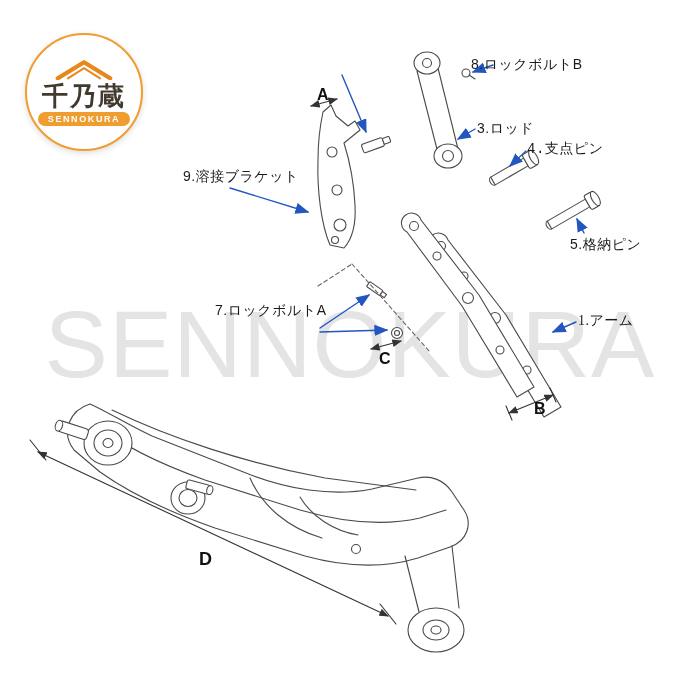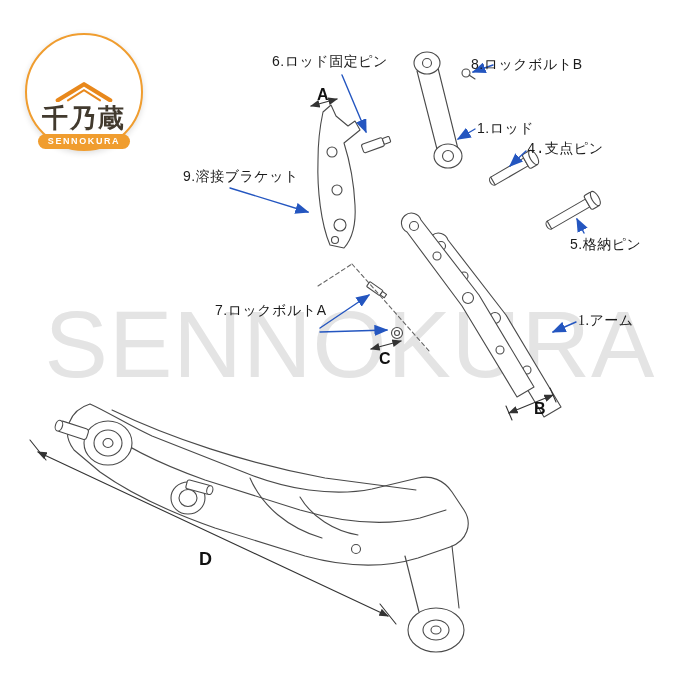--- a/index.html
+++ b/index.html
@@ -18,21 +18,21 @@
     white-space:nowrap;letter-spacing:0.5px;
   }
   .dim{
     position:absolute;z-index:3;font-size:16px;font-weight:bold;color:#111;
   }
   .dim-d{font-size:18px;}
   .logo{
     position:absolute;left:25px;top:33px;width:114px;height:114px;z-index:4;
     border-radius:50%;background:#fff;border:2px solid #f09d2f;
     box-shadow:0 2px 6px rgba(0,0,0,.14);
-    display:flex;flex-direction:column;align-items:center;justify-content:flex-end;gap:3px;
+    display:flex;flex-direction:column;align-items:center;justify-content:center;gap:3px;
   }
   .logo-roof{width:62px;height:22px;display:block;}
   .logo-jp{font-size:26px;font-weight:bold;color:#423a2e;letter-spacing:2px;line-height:1;}
   .logo-band{
     background:#f09d2f;color:#ffffff;font-size:9px;font-weight:bold;
     letter-spacing:1.6px;padding:2px 10px;border-radius:9px;line-height:1.2;
   }
 </style>
 </head>
 <body>
@@ -180,23 +180,22 @@
         <line x1="526" y1="151" x2="510" y2="166" marker-end="url(#mB)"></line>
         <line x1="584" y1="233" x2="577" y2="219" marker-end="url(#mB)"></line>
         <line x1="576" y1="322" x2="553" y2="332" marker-end="url(#mB)"></line>
         <line x1="320" y1="328" x2="369" y2="295" marker-end="url(#mB)"></line>
         <line x1="320" y1="332" x2="387" y2="330" marker-end="url(#mB)"></line>
         <line x1="230" y1="188" x2="308" y2="212" marker-end="url(#mB)"></line>
       </g>
     </g>
   </svg>
 
-  <div class="callout" style="left:272px;top:53px;">6.ロッド固定ピン</div>
   <div class="callout" style="left:471px;top:56px;">8.ロックボルトB</div>
-  <div class="callout" style="left:477px;top:120px;">1.ロッド</div>
+  <div class="callout" style="left:477px;top:120px;">3.ロッド</div>
   <div class="callout" style="left:527px;top:140px;font-family:Liberation Mono, monospace;">4.支点ピン</div>
   <div class="callout" style="left:183px;top:168px;">9.溶接ブラケット</div>
   <div class="callout" style="left:570px;top:236px;">5.格納ピン</div>
   <div class="callout" style="left:578px;top:312px;font-family:Liberation Serif, serif;">1.アーム</div>
   <div class="callout" style="left:215px;top:302px;">7.ロックボルトA</div>
 
   <div class="dim" style="left:317px;top:86px;">A</div>
   <div class="dim" style="left:379px;top:350px;">C</div>
   <div class="dim" style="left:534px;top:400px;">B</div>
   <div class="dim dim-d" style="left:199px;top:549px;">D</div>

